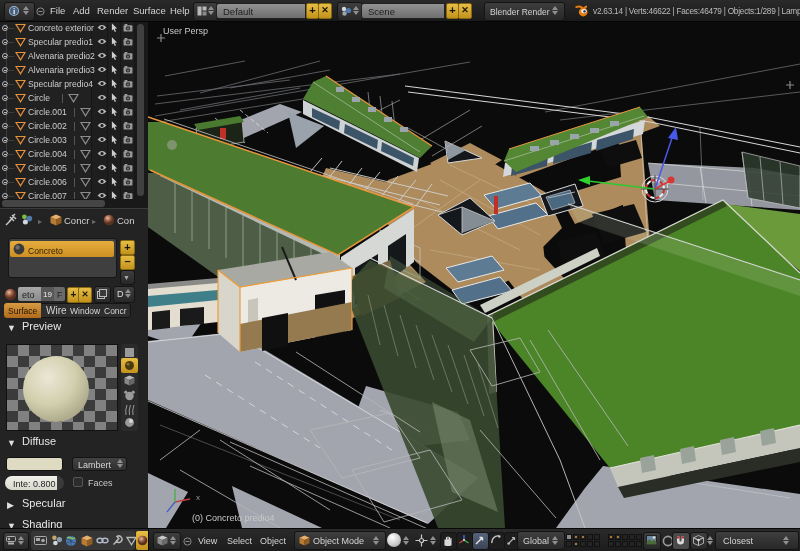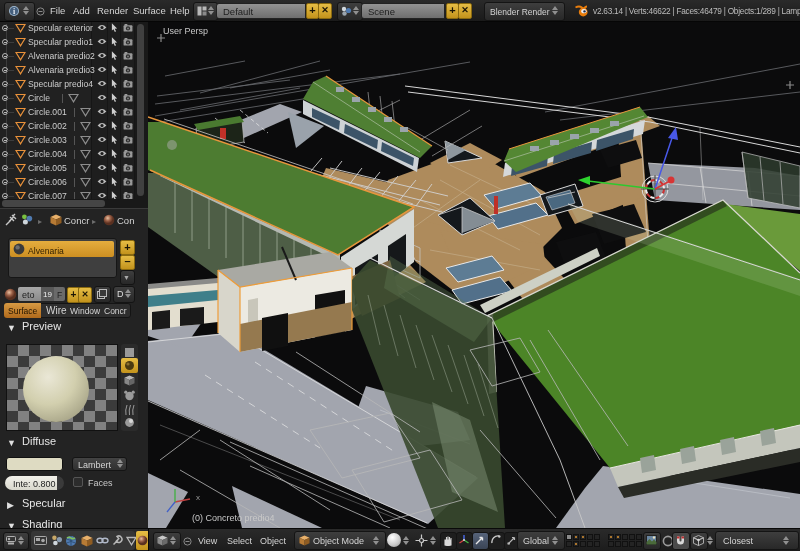--- a/index.html
+++ b/index.html
@@ -69,21 +69,21 @@
 <div class="a" style="left:107px;top:0;width:1px;height:186px;background:#161616"></div>
 <div class="a" style="left:120px;top:0;width:1px;height:186px;background:#161616"></div>
 <div class="a" style="left:134px;top:0;width:1px;height:186px;background:#161616"></div>
 <div class="a" style="left:6px;top:2px;width:1px;height:176px;background:#3c3c3c"></div>
 <div class="a" style="left:2px;top:3px;width:6px;height:6px;border:1px solid #b8b8b8;border-radius:50%;box-sizing:border-box"></div>
 <div class="a" style="left:4px;top:6px;width:3px;height:1px;background:#b8b8b8"></div>
 <div class="a" style="left:7px;top:6px;width:7px;height:1px;background:#3c3c3c"></div>
 <svg class="a" style="left:15px;top:1px" width="11" height="10" viewBox="0 0 11 10">
       <path d="M1 1.5 H10 L5.5 8.8Z" fill="none" stroke="#e8913a" stroke-width="1.2"></path>
     </svg>
-<span class="t" style="font-size:8.6px;left:28px;top:1px;color:#cecece">Specular exterior</span>
+<span class="t" style="font-size:8.6px;left:28px;top:1px;color:#cecece">Concreto exterior</span>
 <svg class="a" style="left:97px;top:2px" width="10" height="7" viewBox="0 0 11 8">
       <path d="M0.5 4 Q5.5 -1.5 10.5 4 Q5.5 9.5 0.5 4Z" fill="#bcbcbc"></path>
       <circle cx="5.5" cy="4" r="1.8" fill="#1b1b1b"></circle>
     </svg>
 <svg class="a" style="left:111px;top:1px" width="7" height="9" viewBox="0 0 8 10">
       <path d="M1 0 L7 6 L4.2 6.3 L5.8 9.4 L4.4 10 L2.9 6.9 L1 8.5Z" fill="#cfcfcf"></path>
     </svg>
 <svg class="a" style="left:123px;top:2px" width="10" height="8" viewBox="0 0 11 9">
       <rect x="0.5" y="1.5" width="10" height="7" rx="1" fill="#989898"></rect>
       <rect x="1.5" y="0" width="3.4" height="2" rx="0.5" fill="#9a9a9a"></rect>
@@ -398,21 +398,21 @@
       <circle cx="6" cy="6" r="5.3" fill="url(#spg)"></circle>
     </svg>
   <span class="t" style="left:117px;top:8px;font-size:9.5px">Con</span>
 
   <div class="a" style="left:8px;top:30px;width:109px;height:40px;background:#3f3f3f;border:1px solid #161616;border-radius:3px;box-sizing:border-box"></div>
   <div class="a" style="left:10px;top:33px;width:104px;height:16px;background:linear-gradient(#e5ad3e,#cd8f22);border-radius:2px"></div>
   <svg class="a" style="left:13px;top:35px" width="12" height="12" viewBox="0 0 12 12">
       <circle cx="6" cy="6" r="5.4" fill="#3a3a3a"></circle>
       <circle cx="4.6" cy="4.4" r="2.2" fill="#6e6e6e"></circle>
     </svg>
-  <span class="t" style="font-size:8.6px;left:28px;top:38px;color:#332200">Alvenaria</span>
+  <span class="t" style="font-size:8.6px;left:28px;top:38px;color:#332200">Concreto</span>
   <div class="ybtn" style="left:120px;top:32px;width:13px;height:13px;font-size:11px;line-height:12px">+</div>
   <div class="ybtn" style="left:120px;top:47px;width:13px;height:13px;font-size:11px;line-height:11px">–</div>
   <div class="btn" style="left:120px;top:62px;width:13px;height:13px"></div>
   <span class="t" style="left:123px;top:65px;color:#aaa;font-size:7px">▼</span>
 
   <svg class="a" style="left:4px;top:80px" width="13" height="13" viewBox="0 0 12 12">
       <circle cx="6" cy="6" r="5.3" fill="url(#spg)"></circle>
     </svg>
   <div class="a" style="left:18px;top:79px;width:23px;height:14px;background:linear-gradient(#a8a8a8,#8a8a8a);border-radius:2px 0 0 2px"></div>
   <span class="t" style="left:22px;top:82px;color:#222">eto</span>

